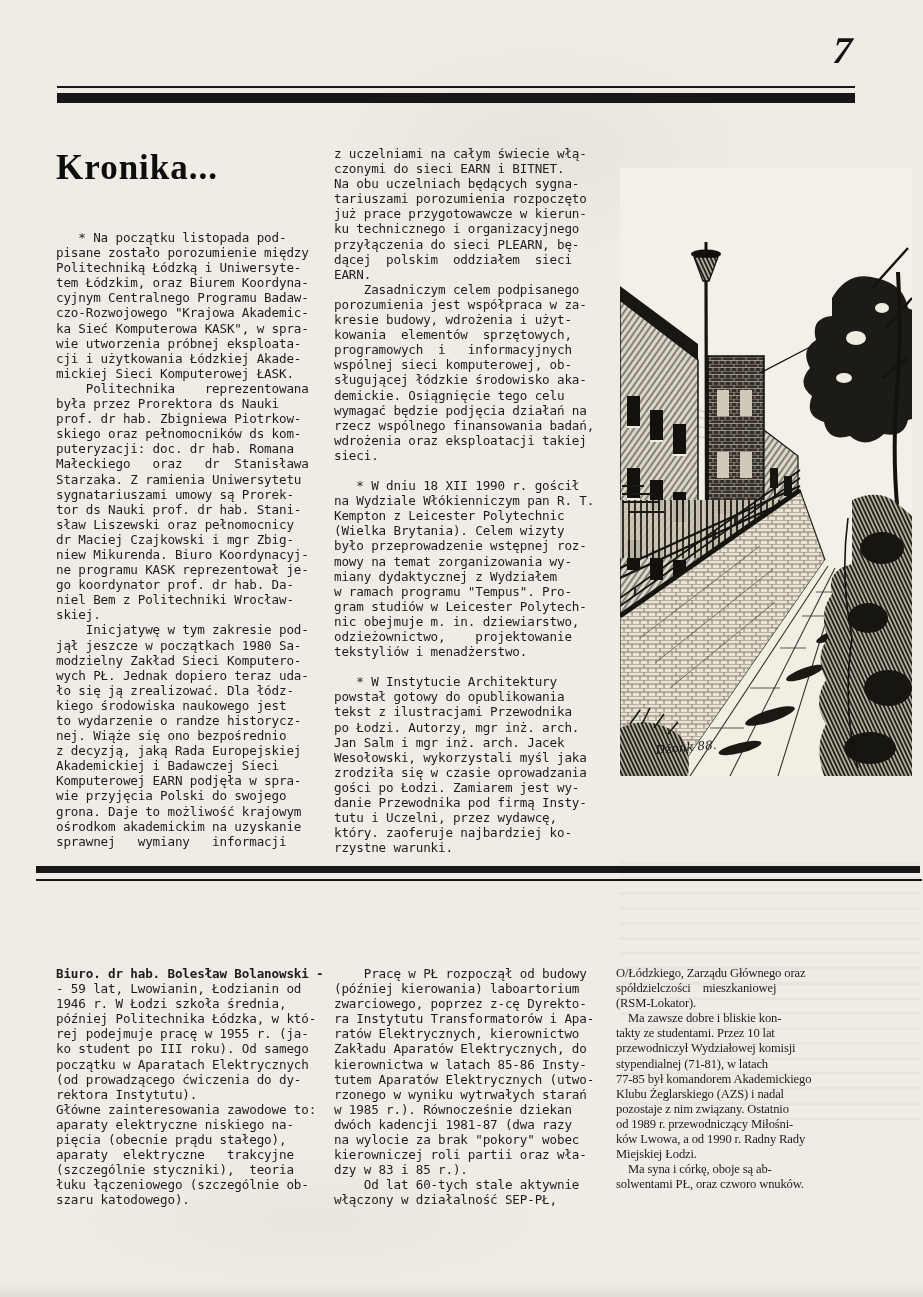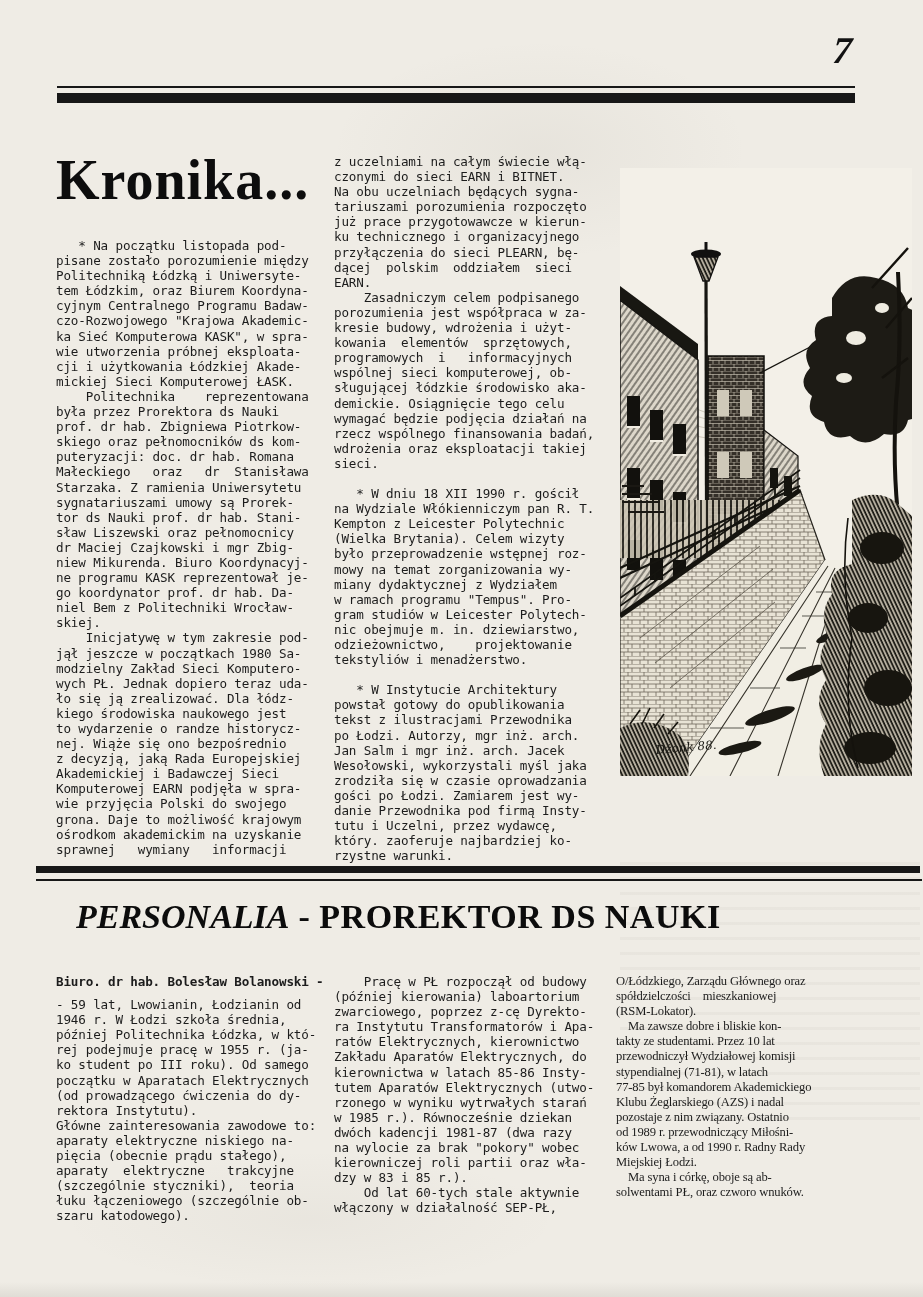--- a/index.html
+++ b/index.html
@@ -28,25 +28,25 @@
   }
   .rule { position:absolute; background:#171717; }
   .r-top-thin  { left:57px;  top:86px;  width:798px; height:2px; }
   .r-top-thick { left:57px;  top:93px;  width:798px; height:10px; }
   .r-mid-thick { left:36px;  top:866px; width:884px; height:7px; }
   .r-mid-thin  { left:36px;  top:879px; width:886px; height:2px; }
 
   .kronika-title {
     position:absolute; left:56px; top:148px;
     font-family:"Liberation Serif", serif; font-weight:bold;
-    font-size:56px; letter-spacing:1px; color:#0d0d0d;
+    font-size:35px; letter-spacing:1px; color:#0d0d0d;
   }
   .mono {
     font-size:12.6px; line-height:15.1px; letter-spacing:-0.15px;
-    white-space:pre-wrap; font-variant-ligatures:none;margin-top:8px;
+    white-space:pre-wrap; font-variant-ligatures:none;
   }
   .col { position:absolute; }
   .k-col1 { left:56px;  top:230px; width:280px; }
   .k-col2 { left:334px; top:146px; width:288px; }
 
   .illus {
     position:absolute; left:620px; top:168px; width:292px; height:608px;
   }
   .personalia-title {
     position:absolute; left:76px; top:898px;
@@ -304,23 +304,20 @@
       <path d="M0 560 q30 -14 58 6 q14 12 10 42 h-68 z" fill="url(#hB)"></path>
       <path d="M10 556 l10 -14 M22 556 l8 -16 M34 560 l10 -14 M48 566 l10 -12" stroke="#17150f" stroke-width="1.6" fill="none"></path>
     </g>
 
     <text x="36" y="586" transform="rotate(-5 36 586)" font-family="DejaVu Serif, serif" font-style="italic" font-size="12" fill="#1a1914">Dżonk 88.</text>
   </svg>
 
   <div class="rule r-mid-thick"></div>
   <div class="rule r-mid-thin"></div>
 
-  <div class="personalia-title">
-    <span class="it">PERSONALIA</span><span> - PROREKTOR DS NAUKI</span>
-  </div>
 
   <div class="col p-col1">
     <div class="mono bold-line">Biuro. dr hab. Bolesław Bolanowski -</div>
     <div class="mono">- 59 lat, Lwowianin, Łodzianin od
 1946 r. W Łodzi szkoła średnia,
 później Politechnika Łódzka, w któ-
 rej podejmuje pracę w 1955 r. (ja-
 ko student po III roku). Od samego
 początku w Aparatach Elektrycznych
 (od prowadzącego ćwiczenia do dy-

